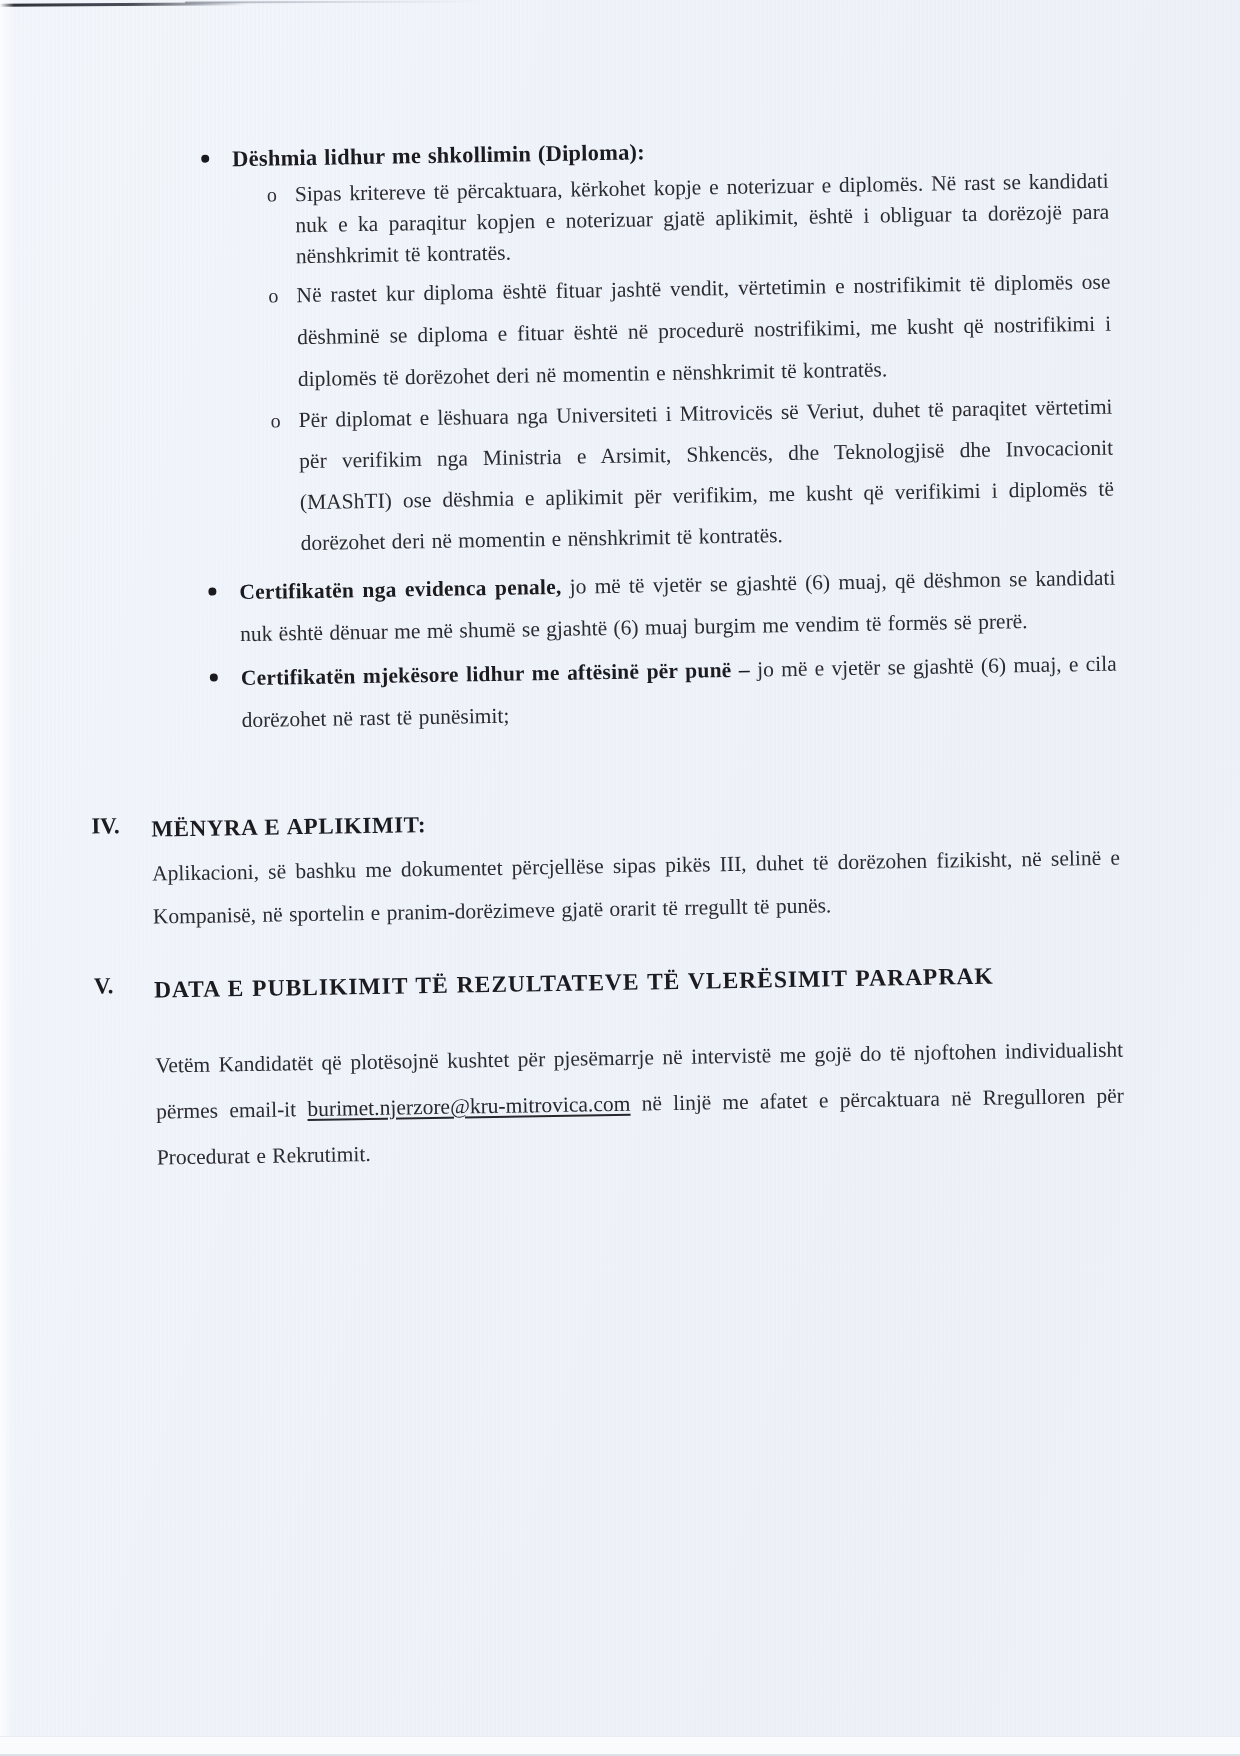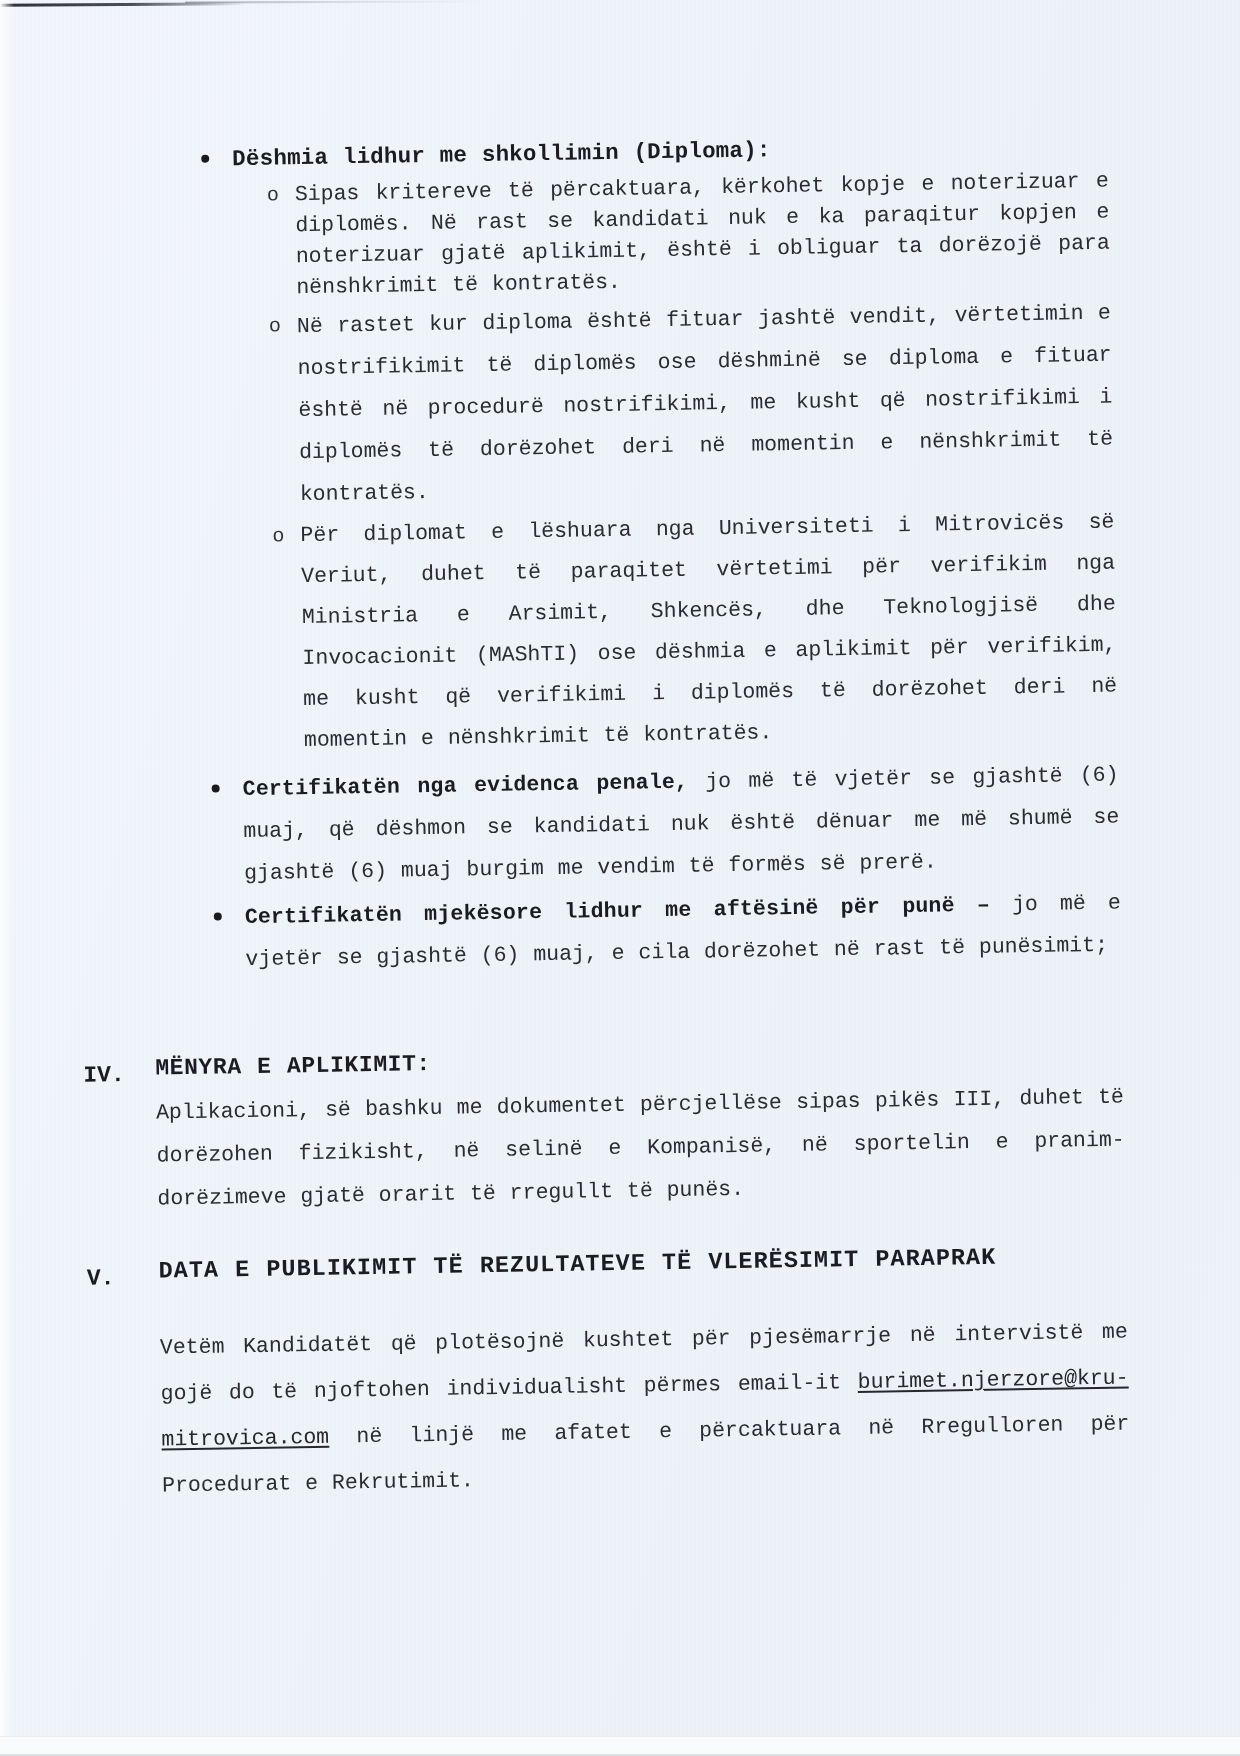--- a/index.html
+++ b/index.html
@@ -1,21 +1,21 @@
 <!DOCTYPE html>
 <html><head>
 <meta charset="utf-8">
 <style>
   html,body { margin:0; padding:0; background:#e8e8e8; }
   .page {
     position:relative;
     width:1240px; height:1756px;
     background:linear-gradient(105deg, #f3f6fb 0%, #eff3fa 35%, #edf1f8 75%, #eef2f9 100%);
     overflow:hidden;
-    font-family:Liberation Mono, monospace;
+    font-family:Liberation Serif, serif;
   }
   .page::before {
     content:""; position:absolute; inset:0; pointer-events:none;
     background:repeating-linear-gradient(90deg, rgba(255,255,255,0.05) 0 2px, rgba(176,192,214,0.04) 2px 4px);
   }
   
   .edge-left {
     position:absolute; left:0; top:0; width:14px; height:100%;
     background:linear-gradient(90deg, #fbfcfe 0%, rgba(251,252,254,0) 100%);
   }
@@ -59,21 +59,21 @@
     position:absolute; left:204px; top:0; font-size:20px; line-height:inherit; color:#2f2f34;
   }
   .sub1 { line-height:31px; margin-top:5px; }
   .sub2 { line-height:42px; margin-top:2px; }
   .sub3 { line-height:41px; }
   .bpara { position:relative; padding-left:170px; text-align:justify; line-height:42px; }
   .bpara .bold { font-weight:bold; color:#1b1b20; letter-spacing:0.2px; }
   .b2 { margin-top:6px; }
   .b3 { margin-top:2px; }
   .section { position:relative; }
-  .sec-num { position:absolute; left:6px; top:0; font-weight:bold; font-size:23px; color:#1b1b20;margin-top:10px; }
+  .sec-num { position:absolute; left:18px; top:0; font-weight:bold; font-size:23px; color:#1b1b20; }
   .sec-head {
     padding-left:78px; font-weight:bold; font-size:23px; line-height:34px;
     letter-spacing:0.6px; color:#1b1b20;
   }
   .sec4 { margin-top:70px; }
   .sec4-body { padding-left:78px; margin-top:6px; line-height:43px; text-align:justify; }
   .sec5 { margin-top:34px; }
   .sec5 .sec-head { font-size:23.5px; letter-spacing:1px; }
   .sec5-body { padding-left:78px; margin-top:36px; line-height:46px; text-align:justify; }
   .email { text-decoration:underline; text-underline-offset:3px; color:#26262b; cursor:pointer; }

